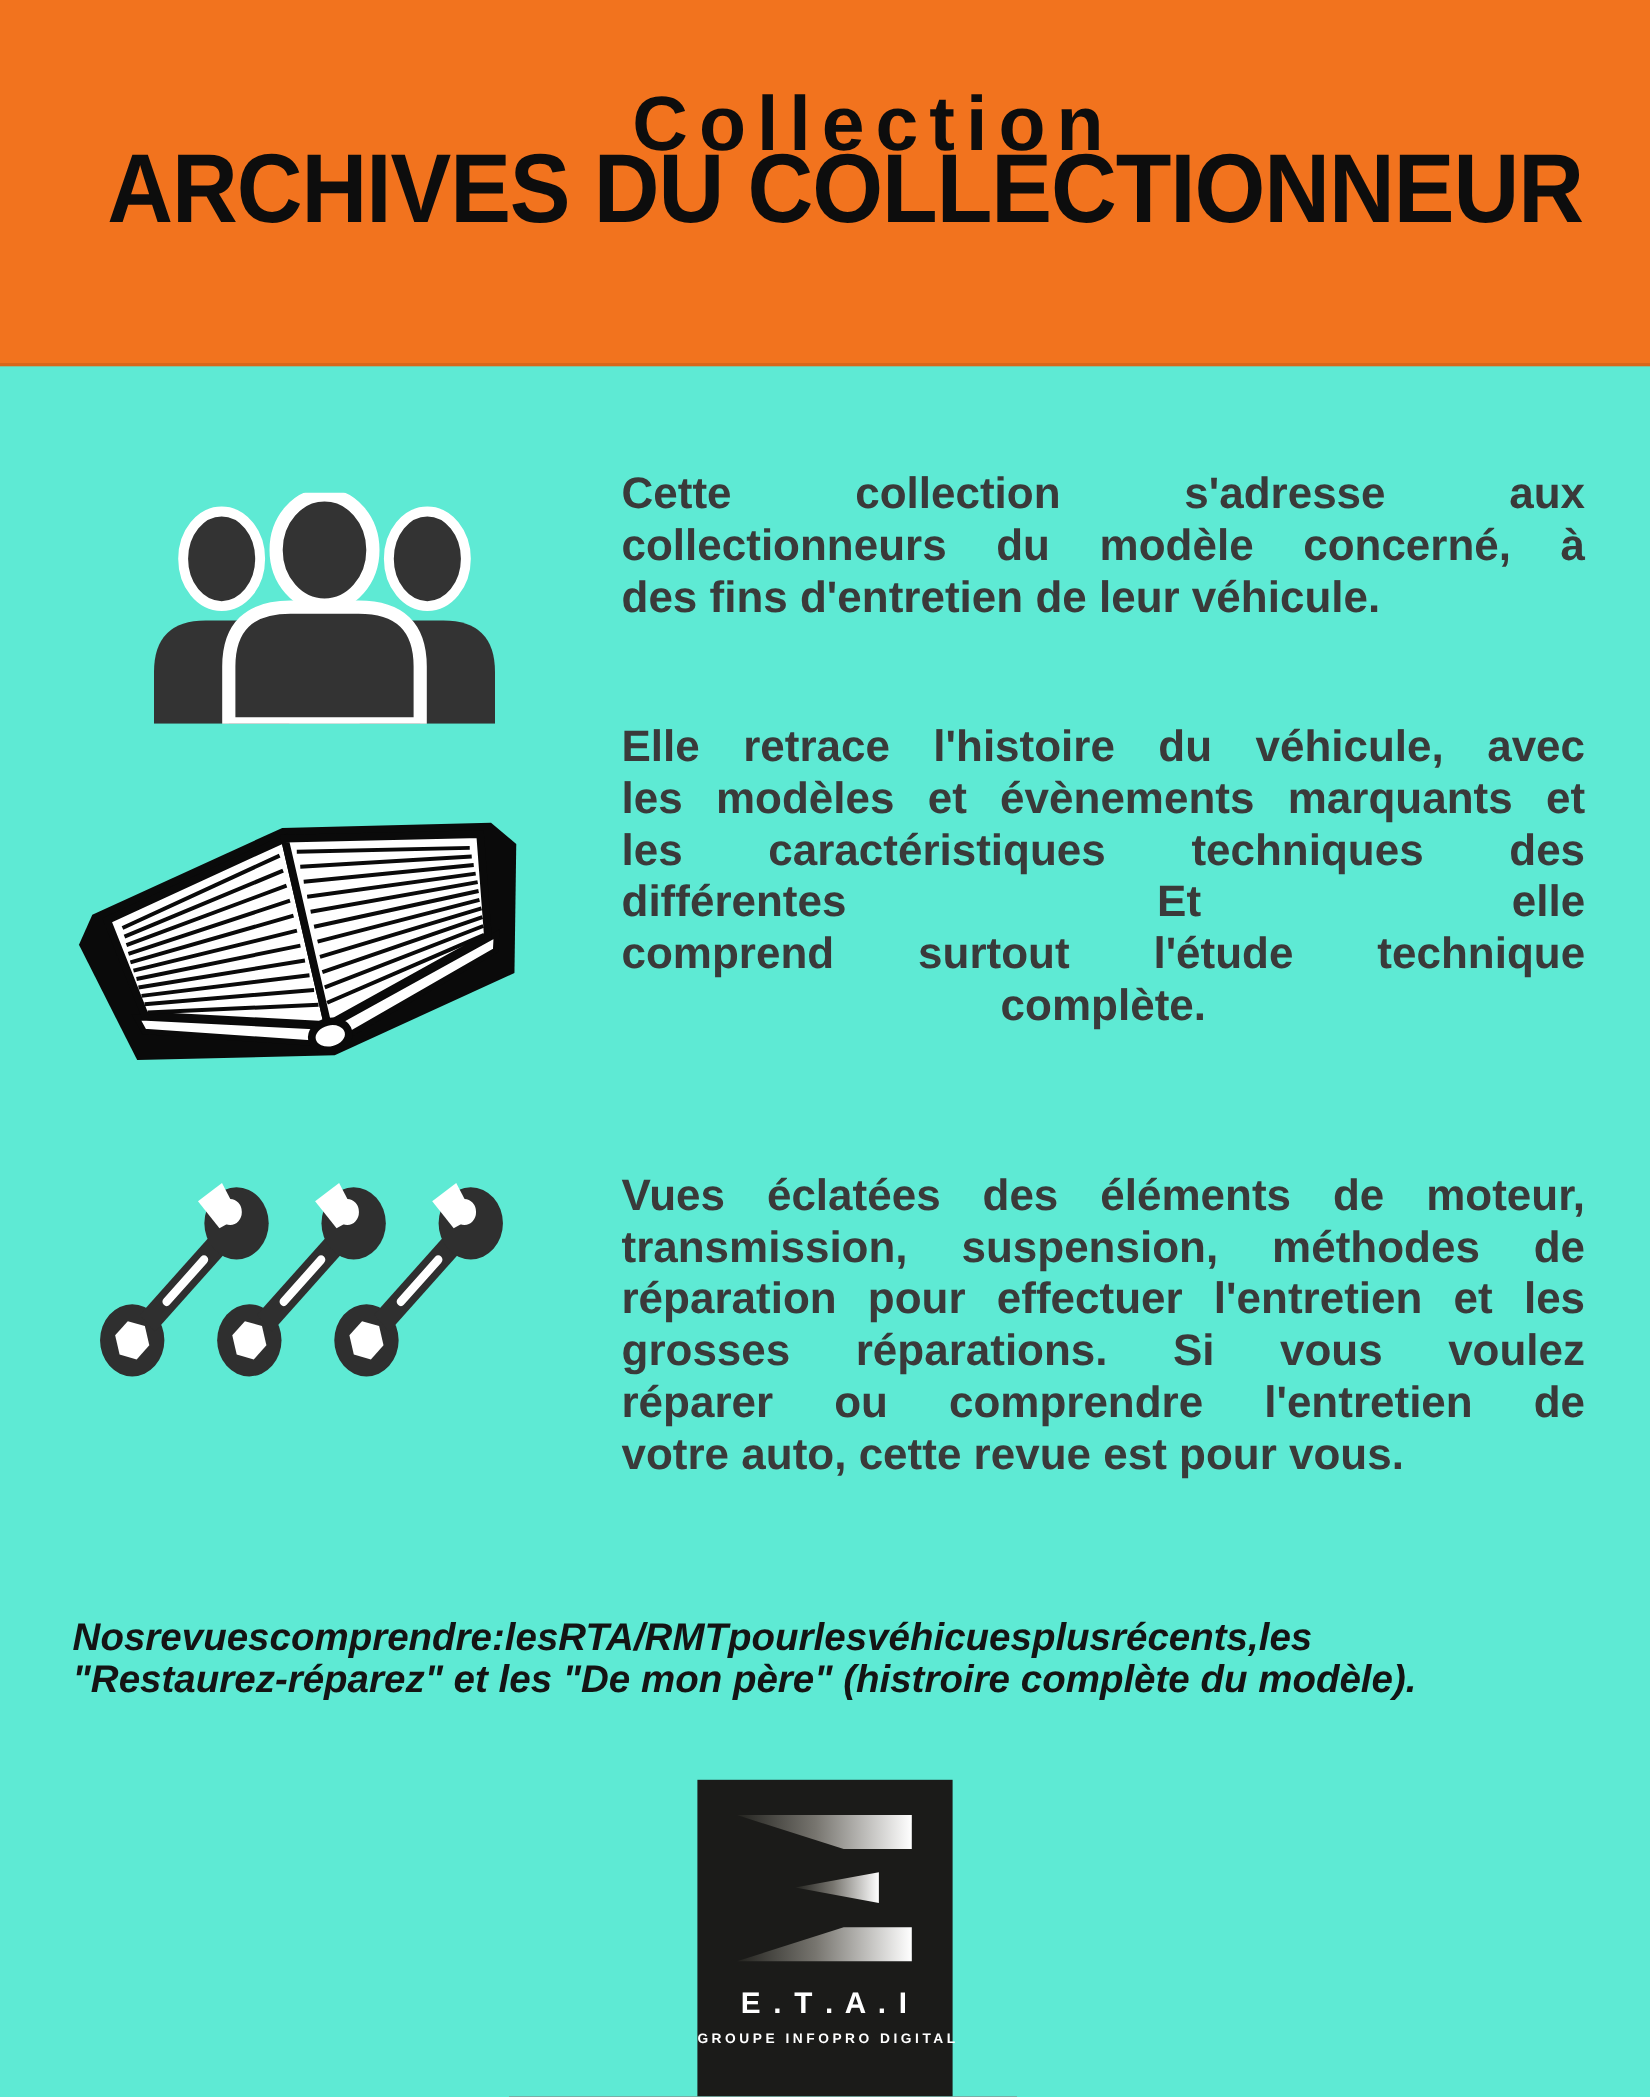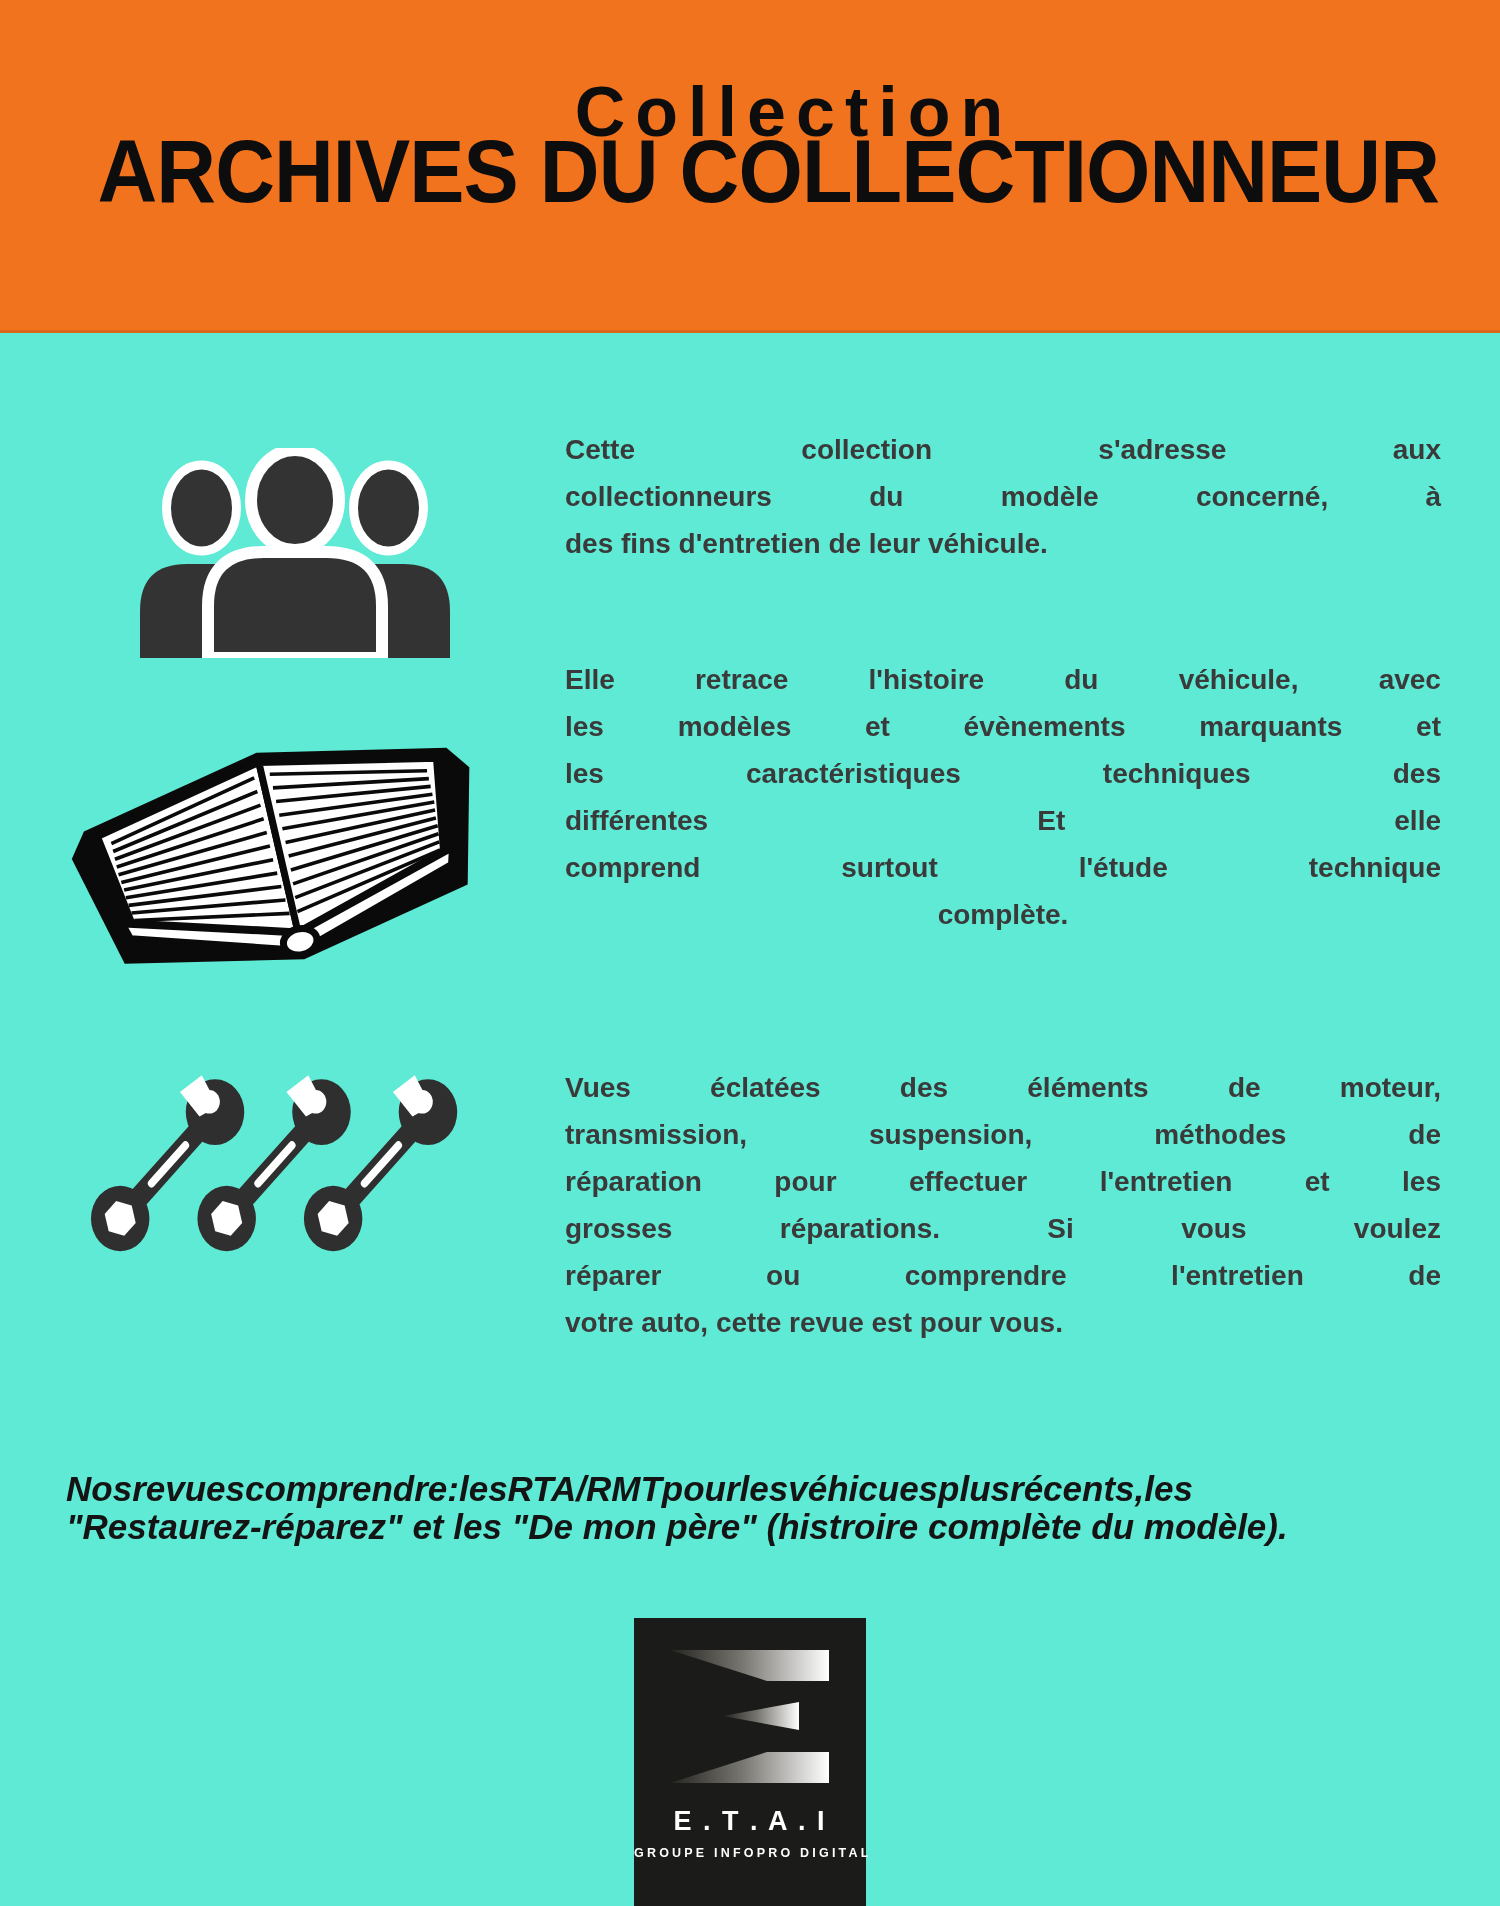--- a/index.html
+++ b/index.html
@@ -13,21 +13,21 @@
         border-bottom:3px solid rgba(0,0,0,0.10);}
   .kicker{position:absolute;left:0;top:72px;width:1500px;text-align:center;
           padding-left:88px;box-sizing:border-box;
           font-size:70px;font-weight:bold;letter-spacing:10px;color:#0d0d0d;white-space:nowrap;}
   .title{position:absolute;left:0;top:120px;width:1500px;text-align:center;
          padding-left:36px;box-sizing:border-box;white-space:nowrap;}
   .title>span{display:inline-block;transform:scaleX(0.93);transform-origin:50% 50%;
          font-size:89px;font-weight:bold;letter-spacing:-1px;color:#0d0d0d;}
   
   .para{position:absolute;left:565px;width:876px;color:#3A3A3A;
-        font-size:28px;font-weight:bold;}
+        font-size:40px;font-weight:bold;}
   .para .jl{display:flex;justify-content:space-between;height:47px;line-height:47px;white-space:nowrap;}
   .para .jl.last{display:block;}
   .p1{top:426px;} .p2{top:656px;text-align:center;} .p3{top:1064px;}
   
   .note{position:absolute;left:66px;top:1470px;width:1376px;color:#141414;
         font-size:35px;font-weight:bold;font-style:italic;}
   .note .jl{display:flex;justify-content:flex-start;height:38px;line-height:38px;white-space:nowrap;}
   .note .jl.last{display:block;}
   
   .icon{position:absolute;}

